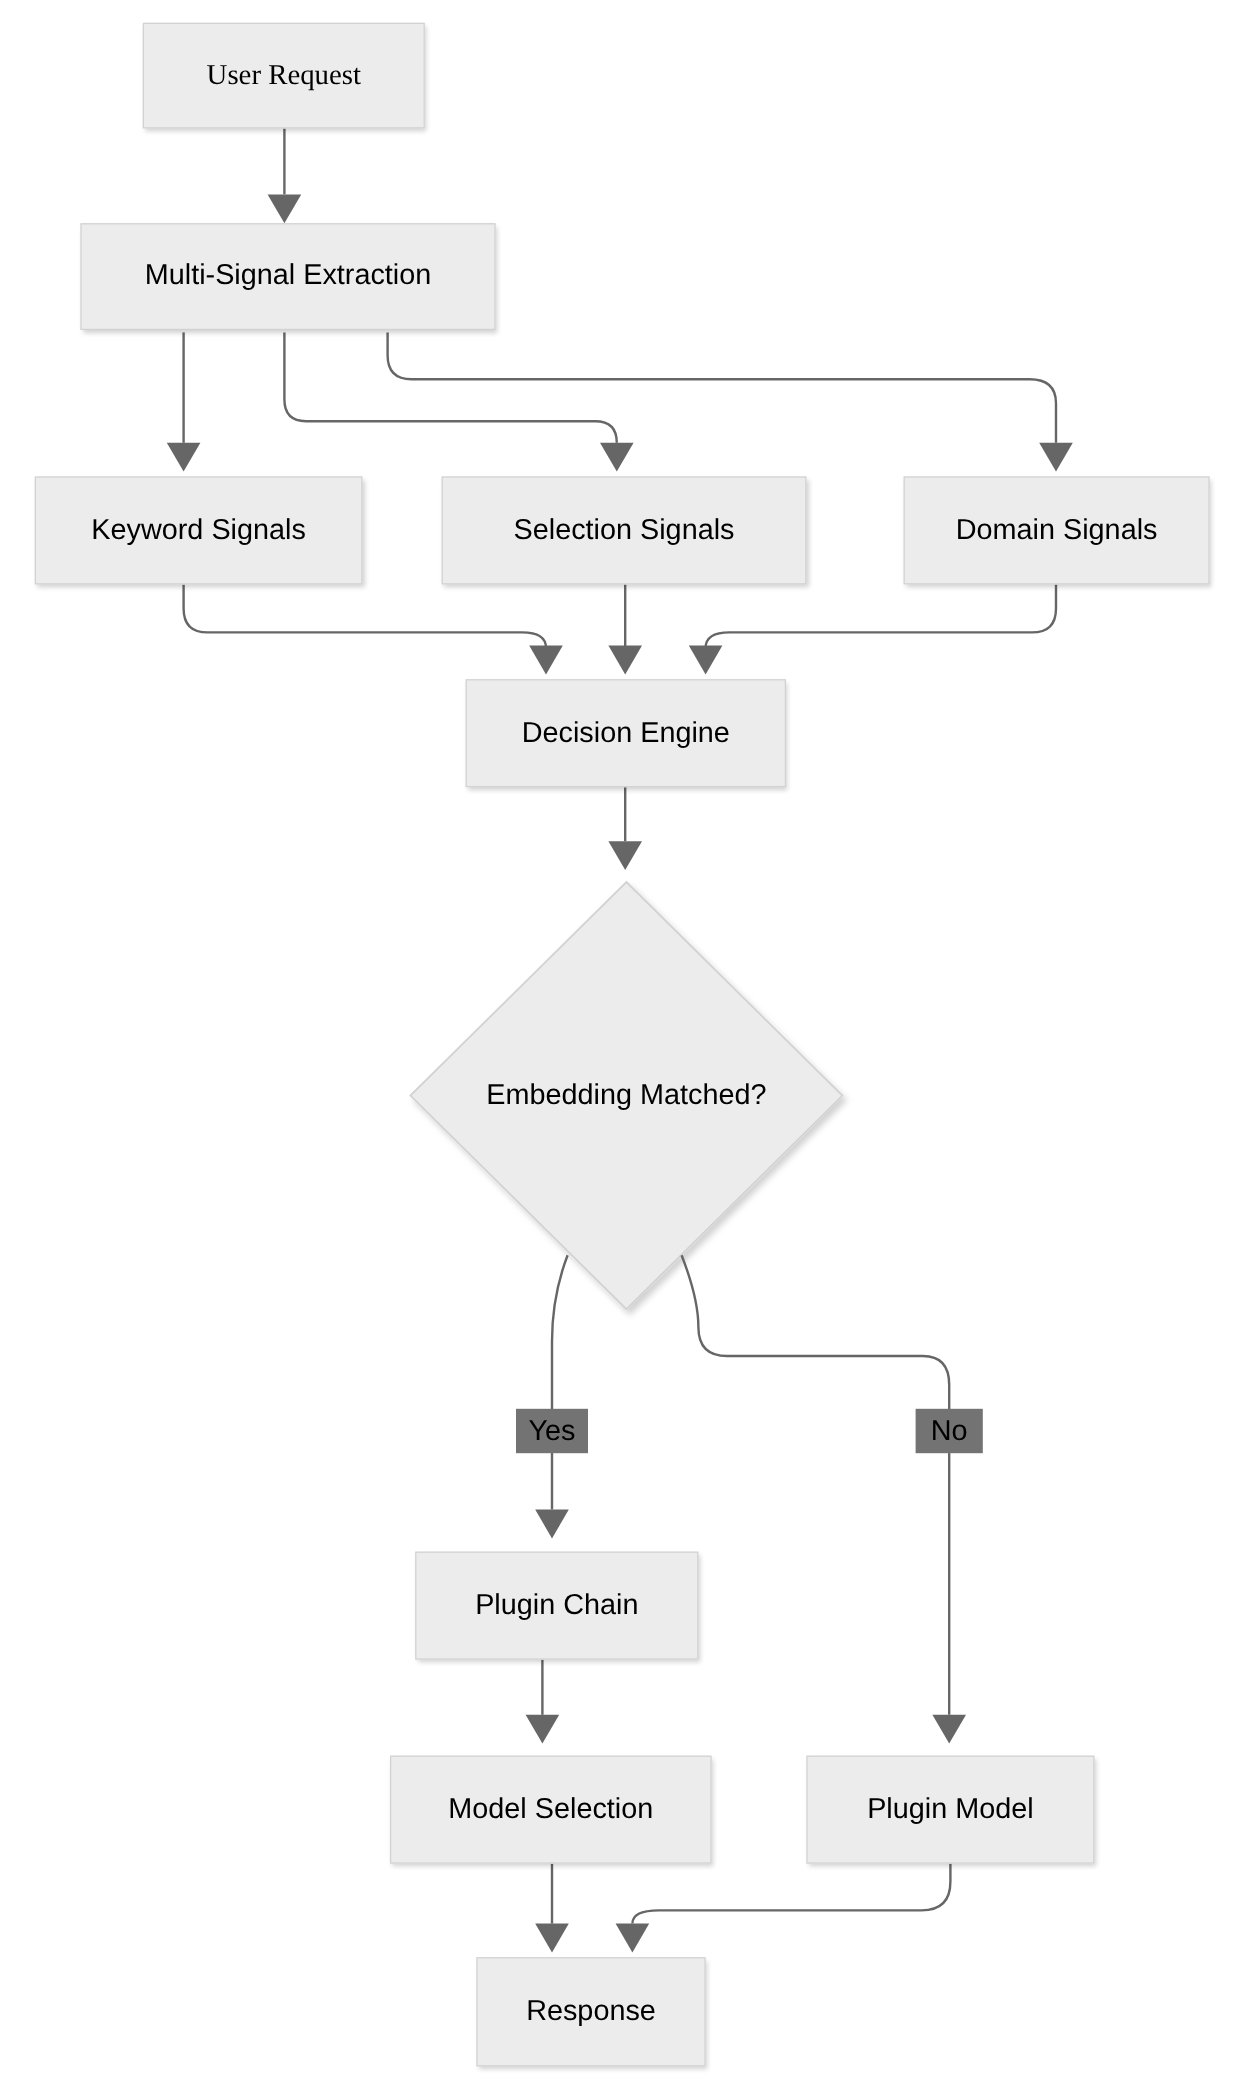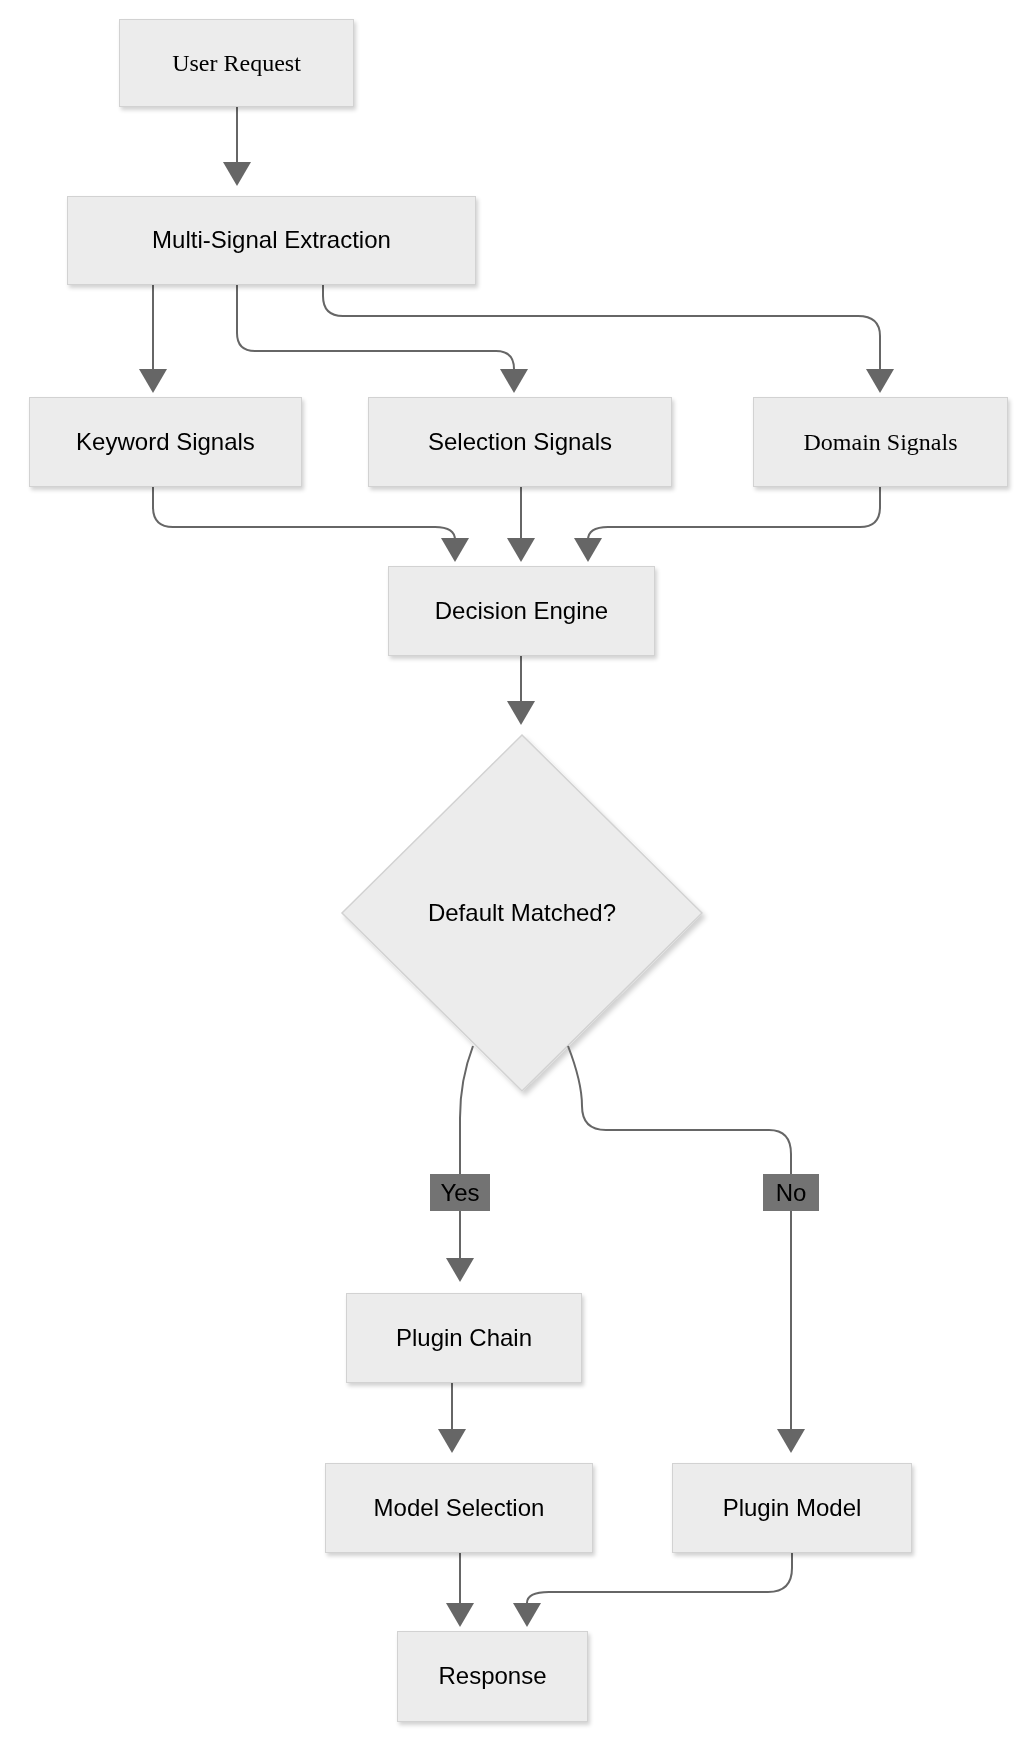--- a/index.html
+++ b/index.html
@@ -107,42 +107,42 @@
       <polygon points="438,1429 466,1429 452,1453"></polygon>
       <polygon points="446,1603 474,1603 460,1627"></polygon>
       <polygon points="513,1603 541,1603 527,1627"></polygon>
     </g>
   </svg>
 
   <div class="node" style="left:119px; top:19px; width:235px; height:88px;font-family:Liberation Serif, serif;">
     <span>User Request</span>
   </div>
 
-  <div class="node" style="left:67px; top:196px; width:409px; height:89px;">
+  <div class="node" style="left:67px; top:186px; width:346px; height:89px;">
     <span>Multi-Signal Extraction</span>
   </div>
 
   <div class="node" style="left:29px; top:397px; width:273px; height:90px;">
     <span>Keyword Signals</span>
   </div>
 
   <div class="node" style="left:368px; top:397px; width:304px; height:90px;">
     <span>Selection Signals</span>
   </div>
 
-  <div class="node" style="left:753px; top:397px; width:255px; height:90px;font-family:Liberation Serif, serif;">
+  <div class="node" style="left:753px; top:397px; width:255px; height:90px;">
     <span>Domain Signals</span>
   </div>
 
   <div class="node" style="left:388px; top:566px; width:267px; height:90px;">
     <span>Decision Engine</span>
   </div>
 
   <div class="diamond-label" style="left:362px; top:893px; width:320px; height:40px;">
-    <span>Default Matched?</span>
+    <span>Embedding Matched?</span>
   </div>
 
   <div class="node" style="left:346px; top:1293px; width:236px; height:90px;">
     <span>Plugin Chain</span>
   </div>
 
   <div class="node" style="left:325px; top:1463px; width:268px; height:90px;">
     <span>Model Selection</span>
   </div>
 

